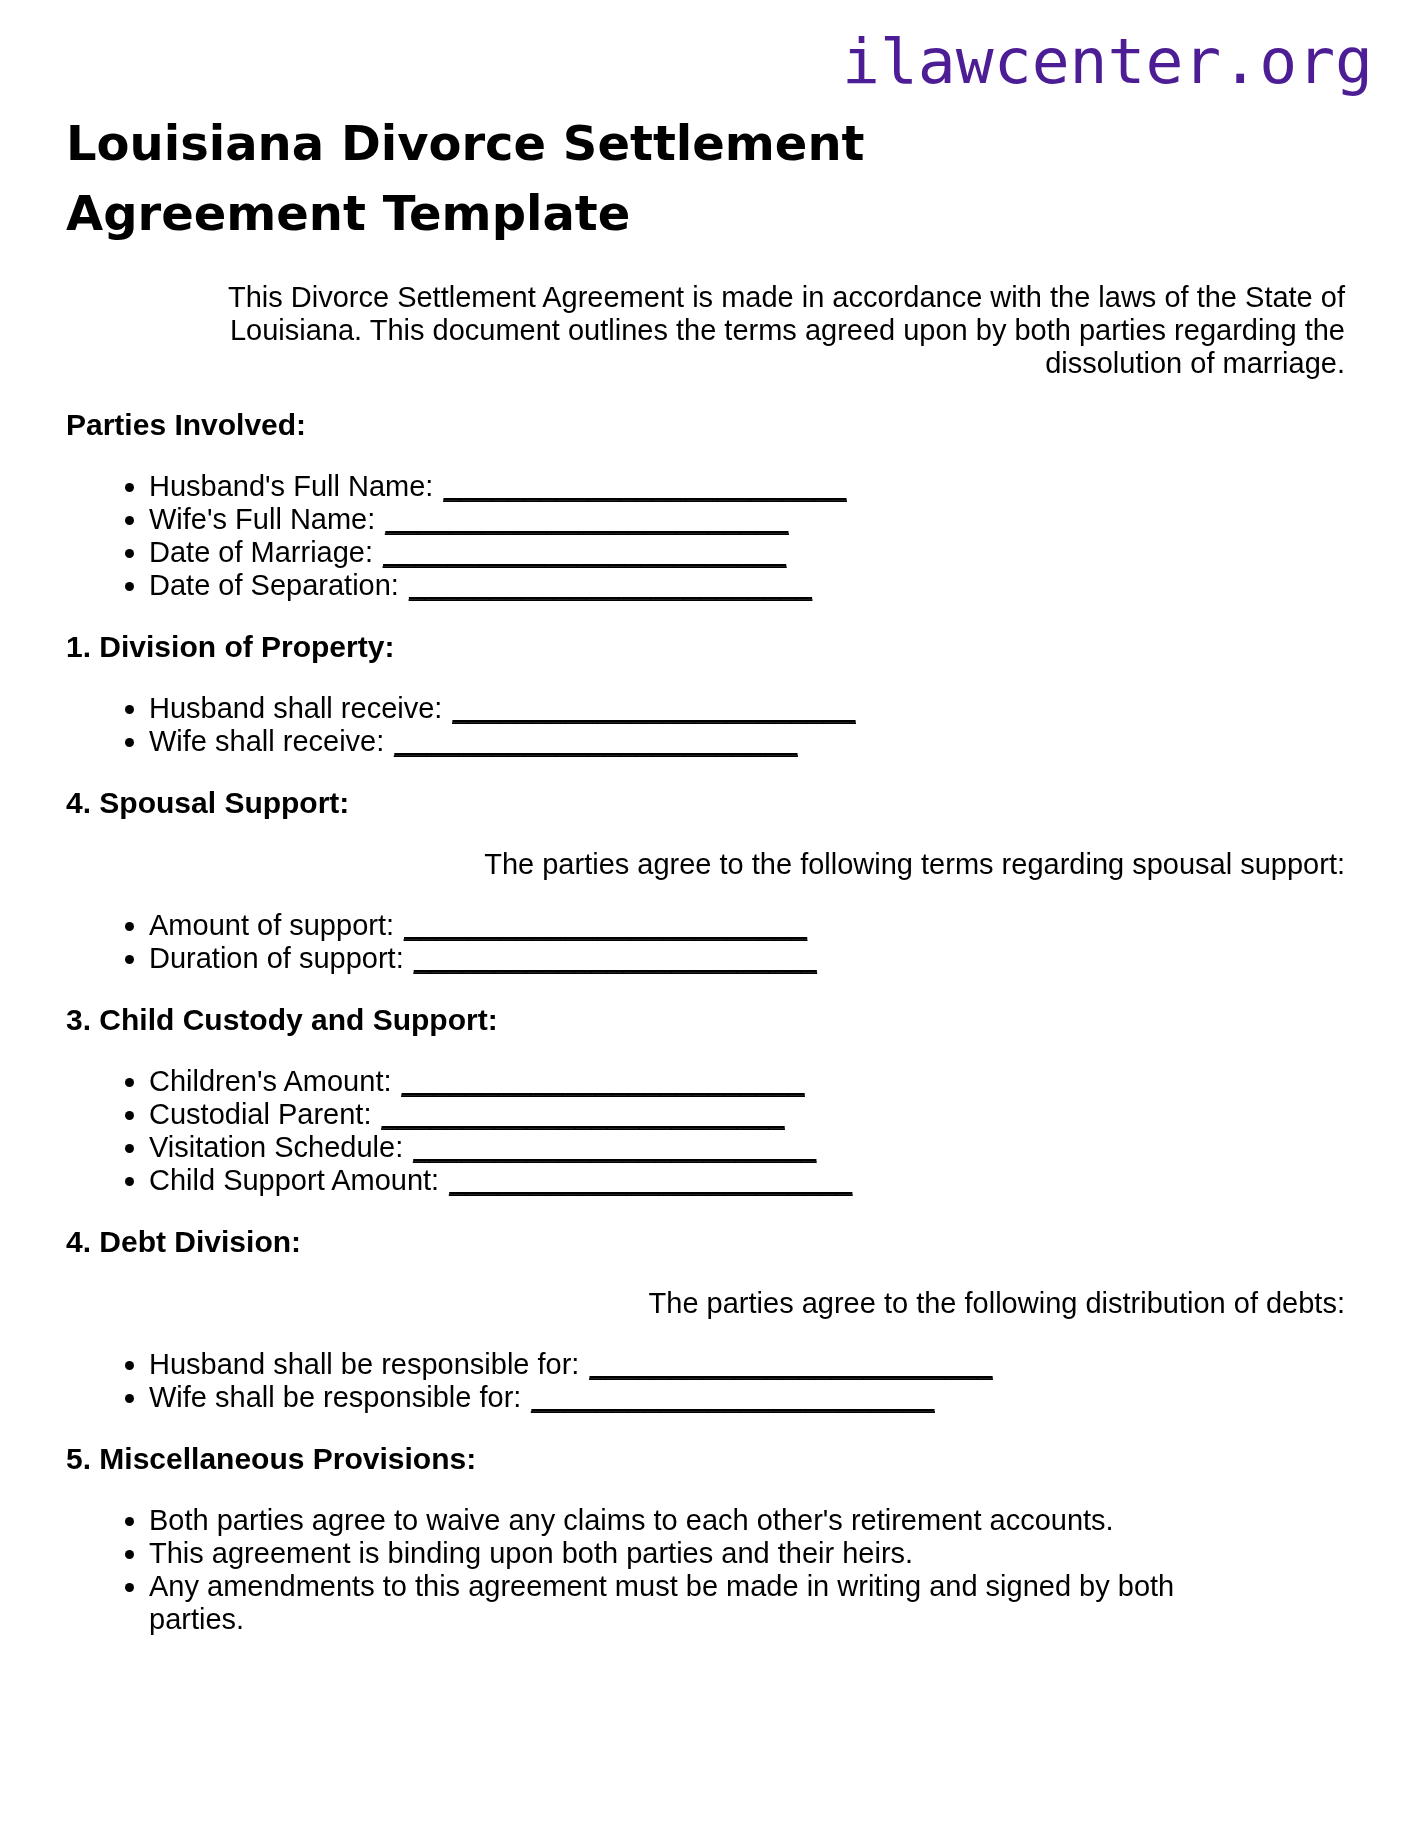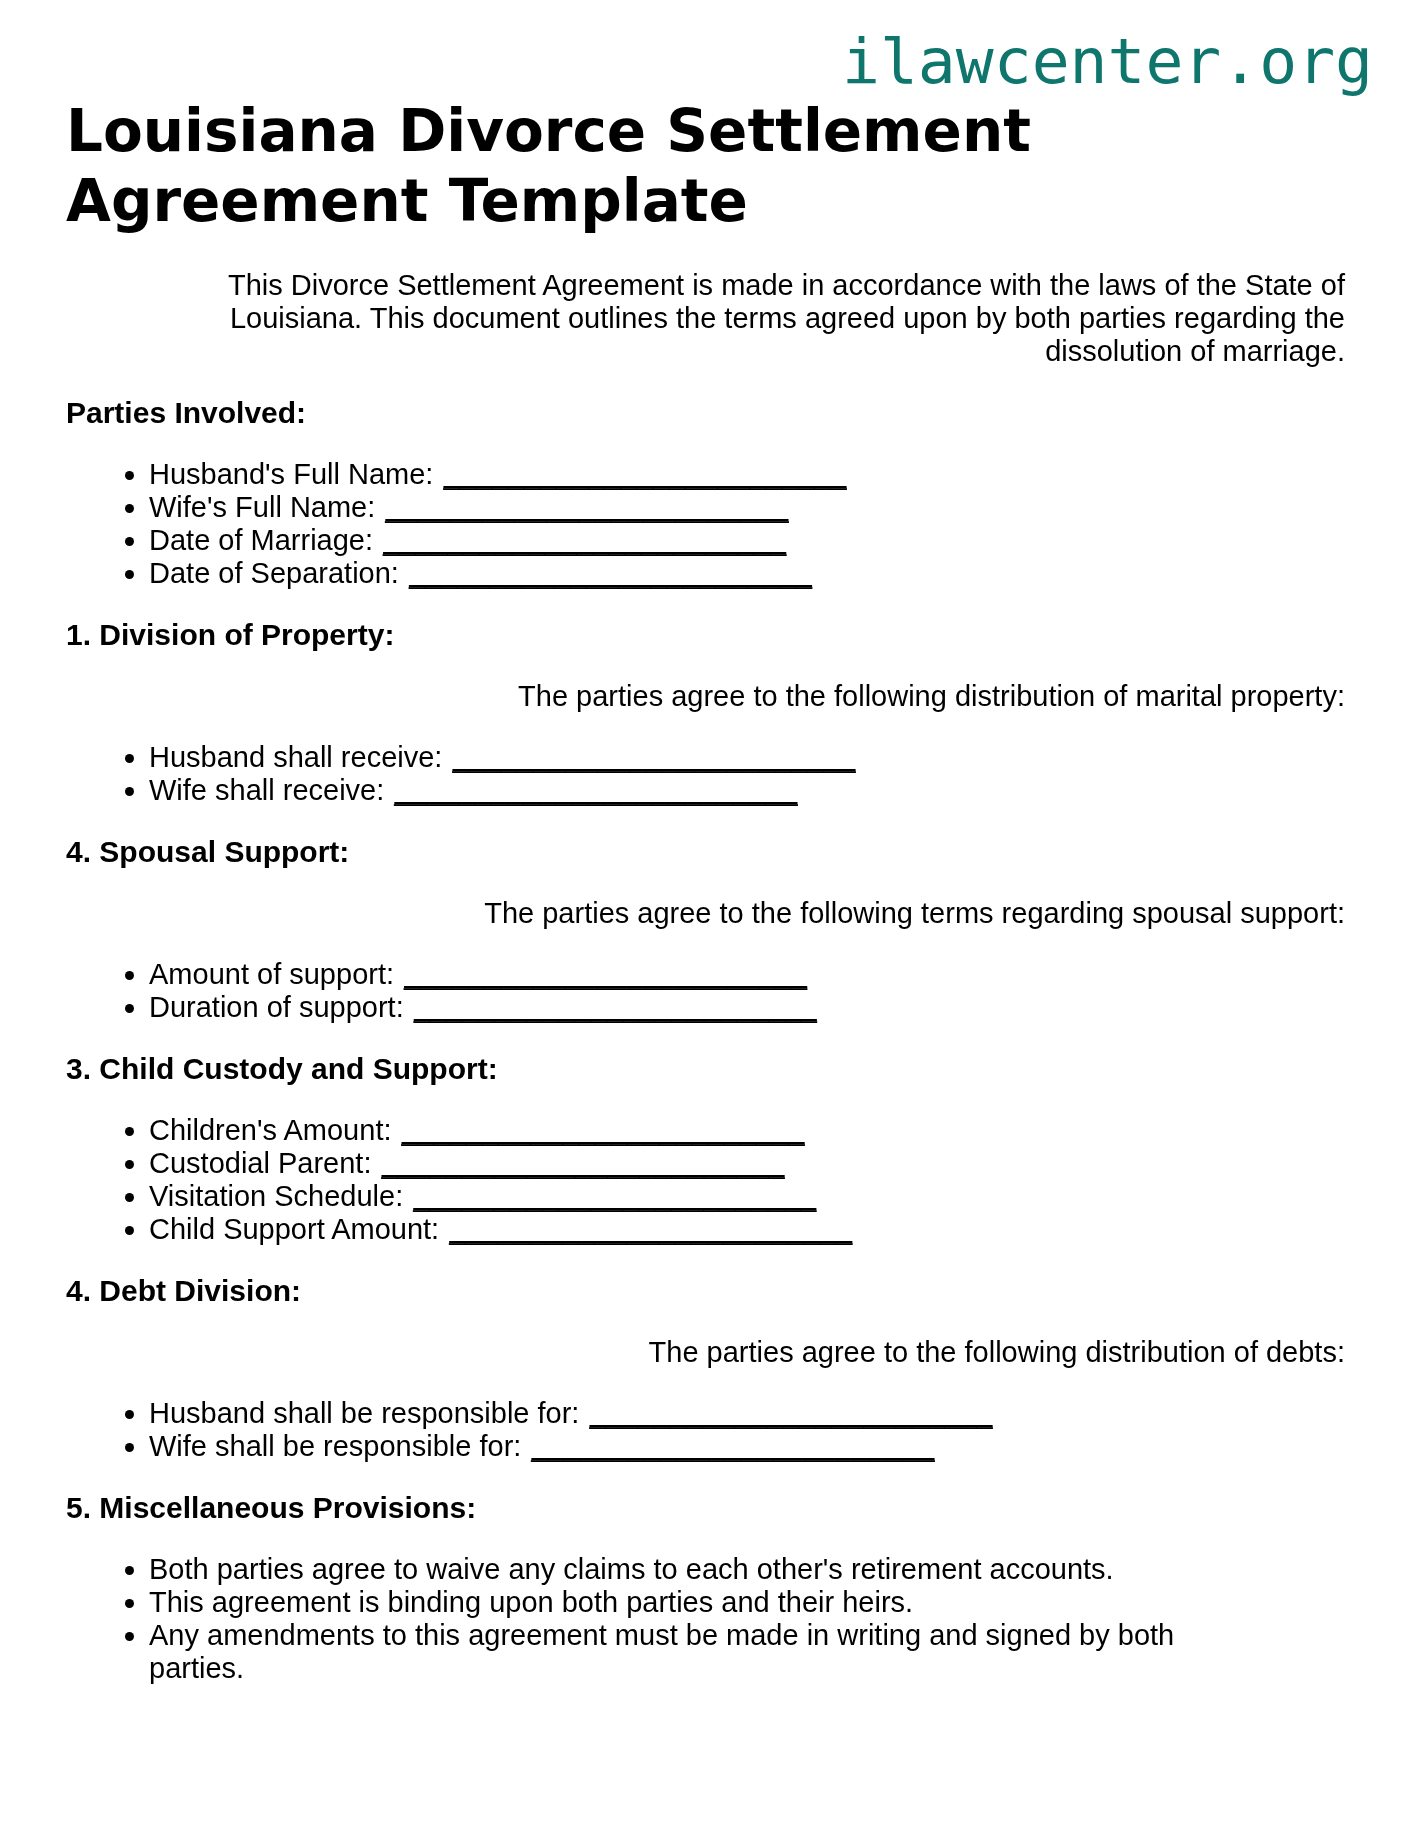--- a/index.html
+++ b/index.html
@@ -16,29 +16,29 @@
     position: relative;
     overflow: hidden;
   }
   .watermark {
     position: absolute;
     top: 30px;
     right: 38px;
     font-family: "DejaVu Sans Mono", monospace;
     font-size: 63px;
     line-height: 1;
-    color: #0f766e;
+    color: #4c1d95;
     white-space: nowrap;
   }
   h1.doc-title {
     font-family: "DejaVu Sans", sans-serif;
     font-weight: bold;
-    font-size: 58px;
+    font-size: 48px;
     line-height: 70px;
-    margin: 4px 0 33px 0;
+    margin: 16px 0 33px 0;
     white-space: pre-line;
   }
   p.para {
     margin: 0 0 28px 0;
     white-space: pre-line;
     text-align: right;
   }
   h2.section-heading {
     font-size: 30px;
     font-weight: bold;
@@ -74,21 +74,20 @@
   <ul class="bullet-list">
     <li><span class="field-label">Husband's Full Name:</span><span class="blank">_________________________</span></li>
     <li><span class="field-label">Wife's Full Name:</span><span class="blank">_________________________</span></li>
     <li><span class="field-label">Date of Marriage:</span><span class="blank">_________________________</span></li>
     <li><span class="field-label">Date of Separation:</span><span class="blank">_________________________</span></li>
   </ul>
 </section>
 
 <section>
   <h2 class="section-heading">1. Division of Property:</h2>
-  <p class="para">The parties agree to the following distribution of marital property:</p>
   <ul class="bullet-list">
     <li><span class="field-label">Husband shall receive:</span><span class="blank">_________________________</span></li>
     <li><span class="field-label">Wife shall receive:</span><span class="blank">_________________________</span></li>
   </ul>
 </section>
 
 <section>
   <h2 class="section-heading">4. Spousal Support:</h2>
   <p class="para">The parties agree to the following terms regarding spousal support:</p>
   <ul class="bullet-list">

